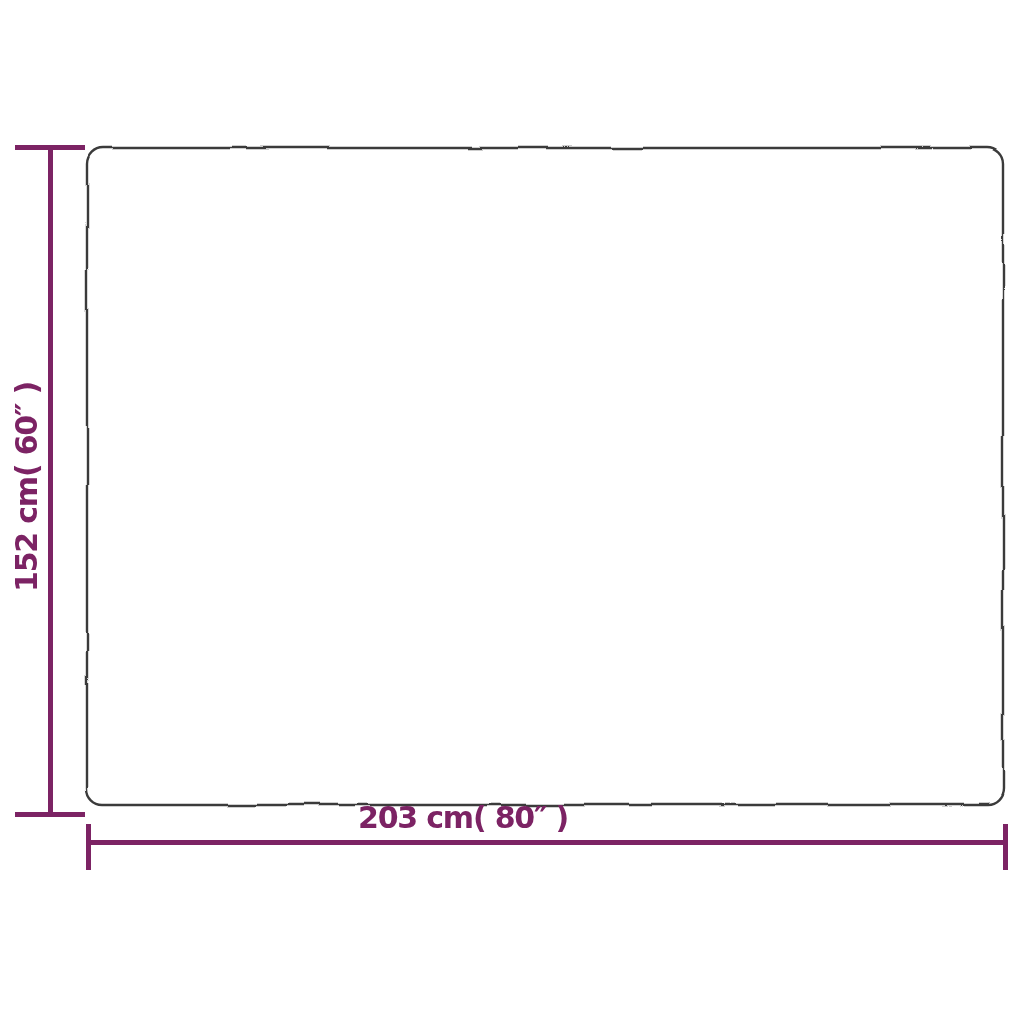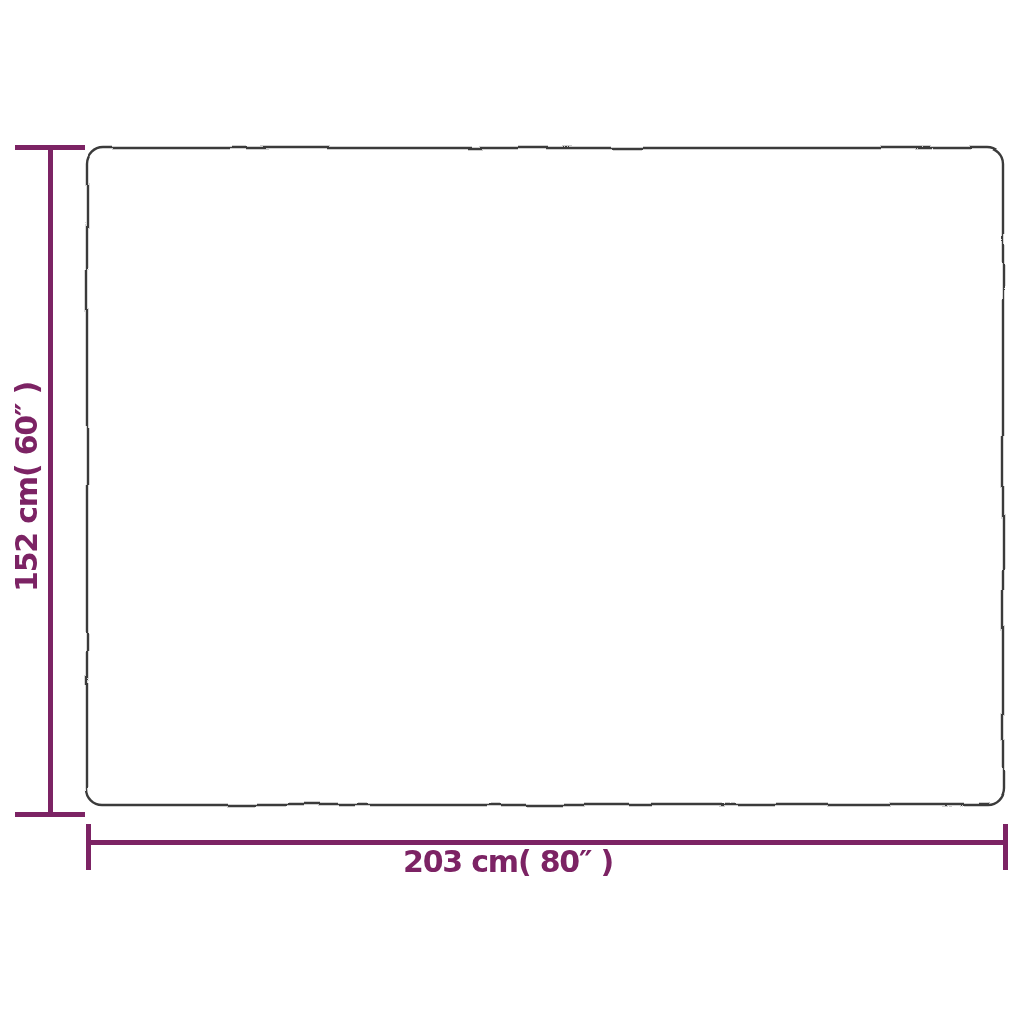--- a/index.html
+++ b/index.html
@@ -47,22 +47,21 @@
   .v-label {
     left: -83px;
     top: 469px;
     width: 220px;
     height: 36px;
     text-align: center;
     transform: rotate(-90deg);
   }
   .h-label {
     left: 358px;
-    top: 844px;
-    margin-left: 45px;
+    top: 800px;
   }
 </style>
 </head>
 <body style="--accent: #7C2364; --page-bg: #FFFFFF;">
 
 <div class="canvas">
 
   <svg class="outline-svg" viewBox="0 0 1024 1024" xmlns="http://www.w3.org/2000/svg">
     <defs>
       <filter id="wobble" x="-5%" y="-5%" width="110%" height="110%">

